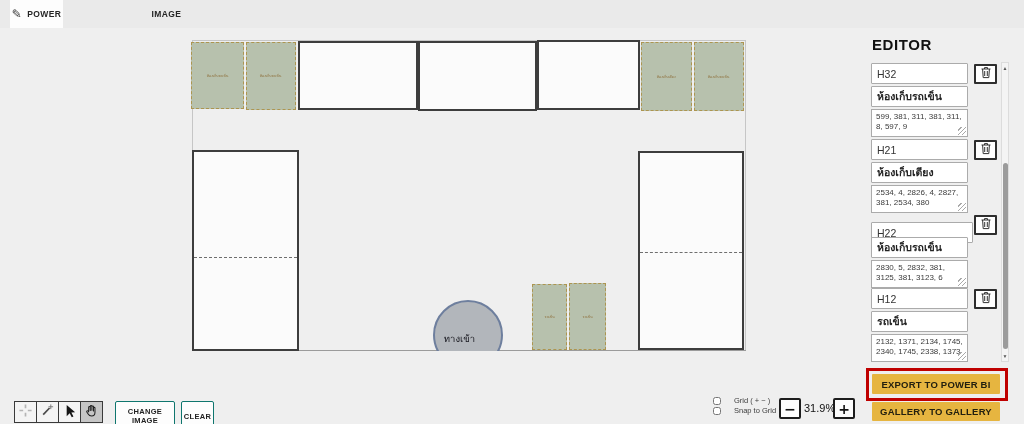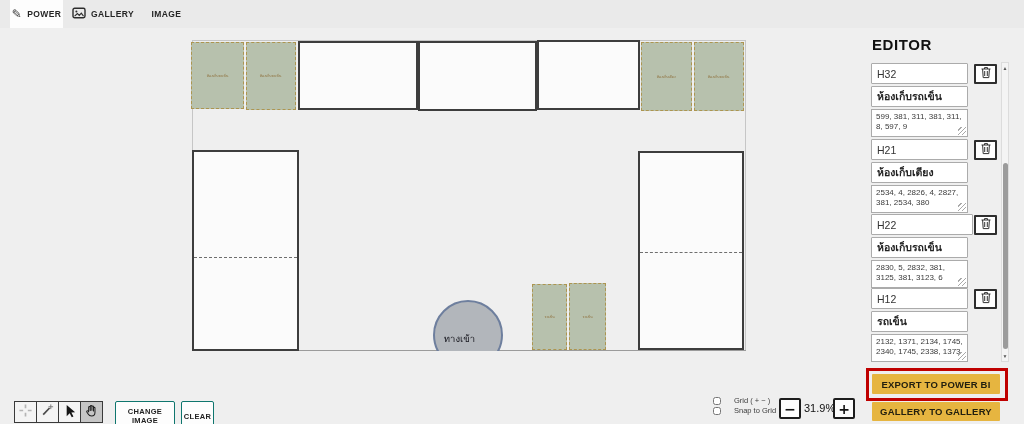--- a/index.html
+++ b/index.html
@@ -72,30 +72,20 @@
   .zoom-val{font-size:11px;color:#111;}
 </style>
 </head>
 <body>
 
 <div class="abs tabbar">
   <div class="abs tab active" style="left:10px;width:53px;">
     <span class="glyph">✎</span>
     <span>POWER</span>
   </div>
-  <div class="abs tab" style="left:68px;width:70px;">
-    <span class="glyph">
-      <svg width="14" height="12" viewBox="0 0 14 12">
-          <rect x="1" y="1.3" width="12" height="9.4" rx="1.6" fill="none" stroke="#2c2c2c" stroke-width="1.4"></rect>
-          <circle cx="4.4" cy="4.6" r="1" fill="#2c2c2c"></circle>
-          <path d="M2.6 9.2l2.8-2.6 1.9 1.8 2-2.2 2.2 3" fill="none" stroke="#2c2c2c" stroke-width="1.1"></path>
-        </svg>
-    </span>
-    <span>GALLERY</span>
-  </div>
   <div class="abs tab" style="left:144px;width:45px;">
     <span>IMAGE</span>
   </div>
 </div>
 
 <div class="abs" style="left:0;top:28px;width:860px;height:360px;">
 
   <div class="abs plan-line" style="left:192px;top:12px;width:553px;height:1px;"></div>
   <div class="abs plan-line" style="left:192px;top:12px;width:1px;height:310px;"></div>
   <div class="abs plan-line" style="left:745px;top:12px;width:1px;height:310px;"></div>
@@ -157,21 +147,21 @@
   <span><svg width="12" height="13" viewBox="0 0 12 13">
         <path d="M1.5 3h9M4.5 3V1.6h3V3M2.6 3l.6 8.6h5.6L9.4 3M4.7 5v5M7.3 5v5" fill="none" stroke="#333" stroke-width="1"></path>
       </svg></span>
 </button>
 <input class="abs field desc" style="left: 871px; top: 162px; width: 97px; height: 21px;" value="ห้องเก็บเตียง">
 <div class="abs coords-wrap" style="left:871px;top:185px;width:97px;height:28px;">
   <textarea class="coords" style="">2534, 4, 2826, 4, 2827, 381, 2534, 380</textarea>
   <div class="resize-handle"></div>
 </div>
 
-<input class="abs field" style="left: 871px; top: 214px; width: 102px; height: 21px;" value="H22">
+<input class="abs field" style="left: 871px; top: 222px; width: 102px; height: 21px;" value="H22">
 <button class="abs trash-btn" style="left:974px;top:215px;width:23px;height:20px;">
   <span><svg width="12" height="13" viewBox="0 0 12 13">
         <path d="M1.5 3h9M4.5 3V1.6h3V3M2.6 3l.6 8.6h5.6L9.4 3M4.7 5v5M7.3 5v5" fill="none" stroke="#333" stroke-width="1"></path>
       </svg></span>
 </button>
 <input class="abs field desc" style="left: 871px; top: 237px; width: 97px; height: 21px;" value="ห้องเก็บรถเข็น">
 <div class="abs coords-wrap" style="left:871px;top:260px;width:97px;height:28px;">
   <textarea class="coords" style="">2830, 5, 2832, 381, 3125, 381, 3123, 6</textarea>
   <div class="resize-handle"></div>
 </div>

